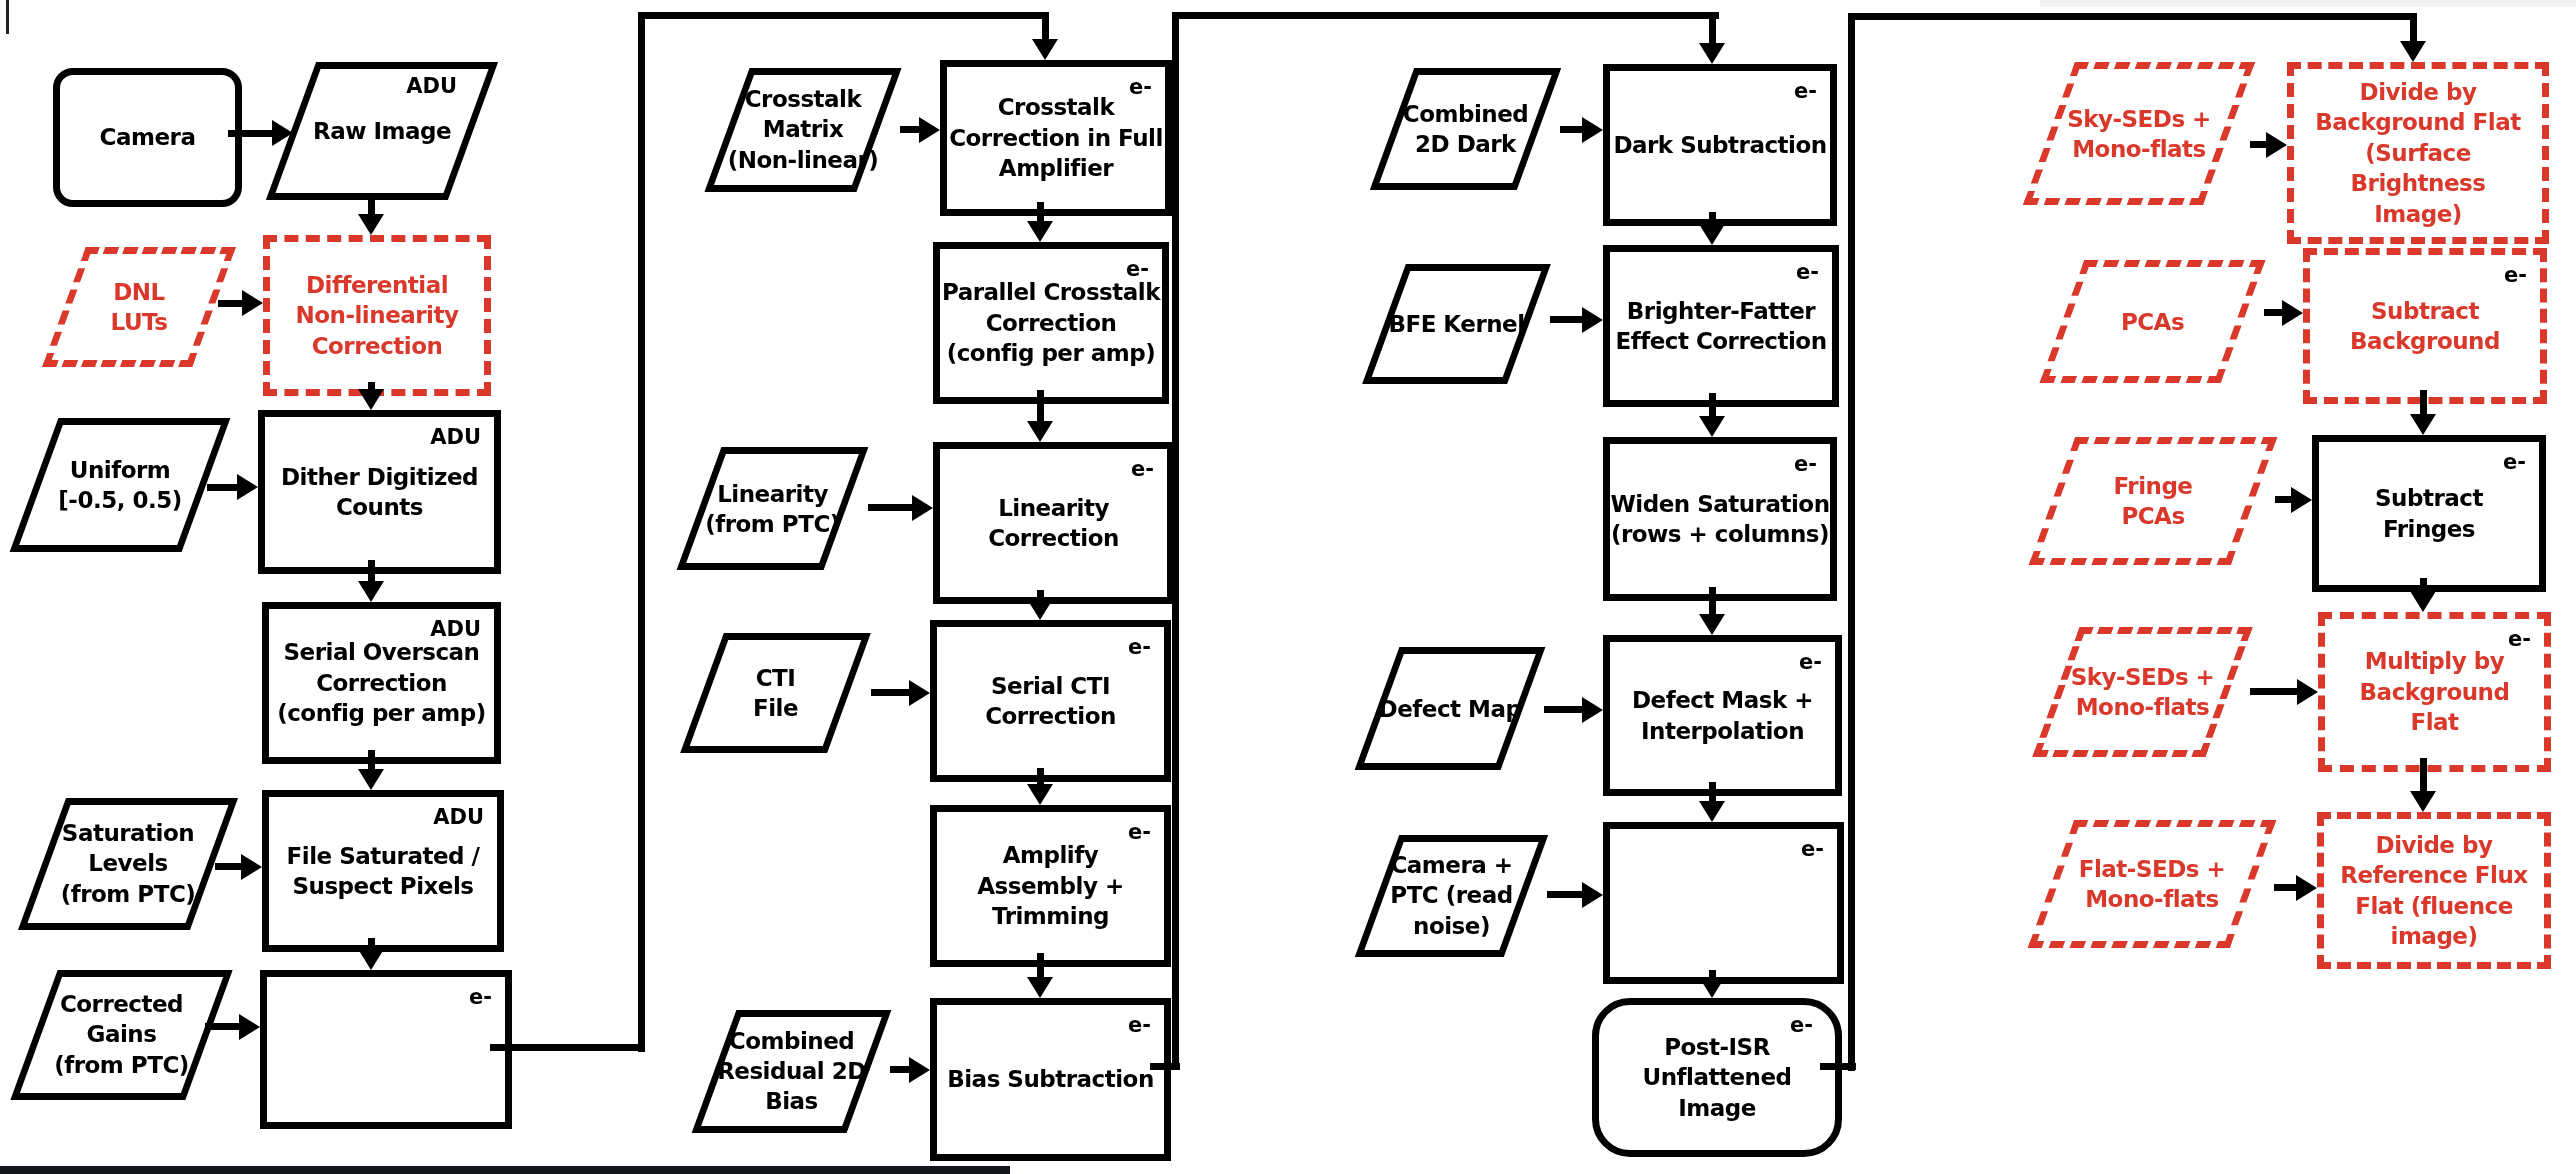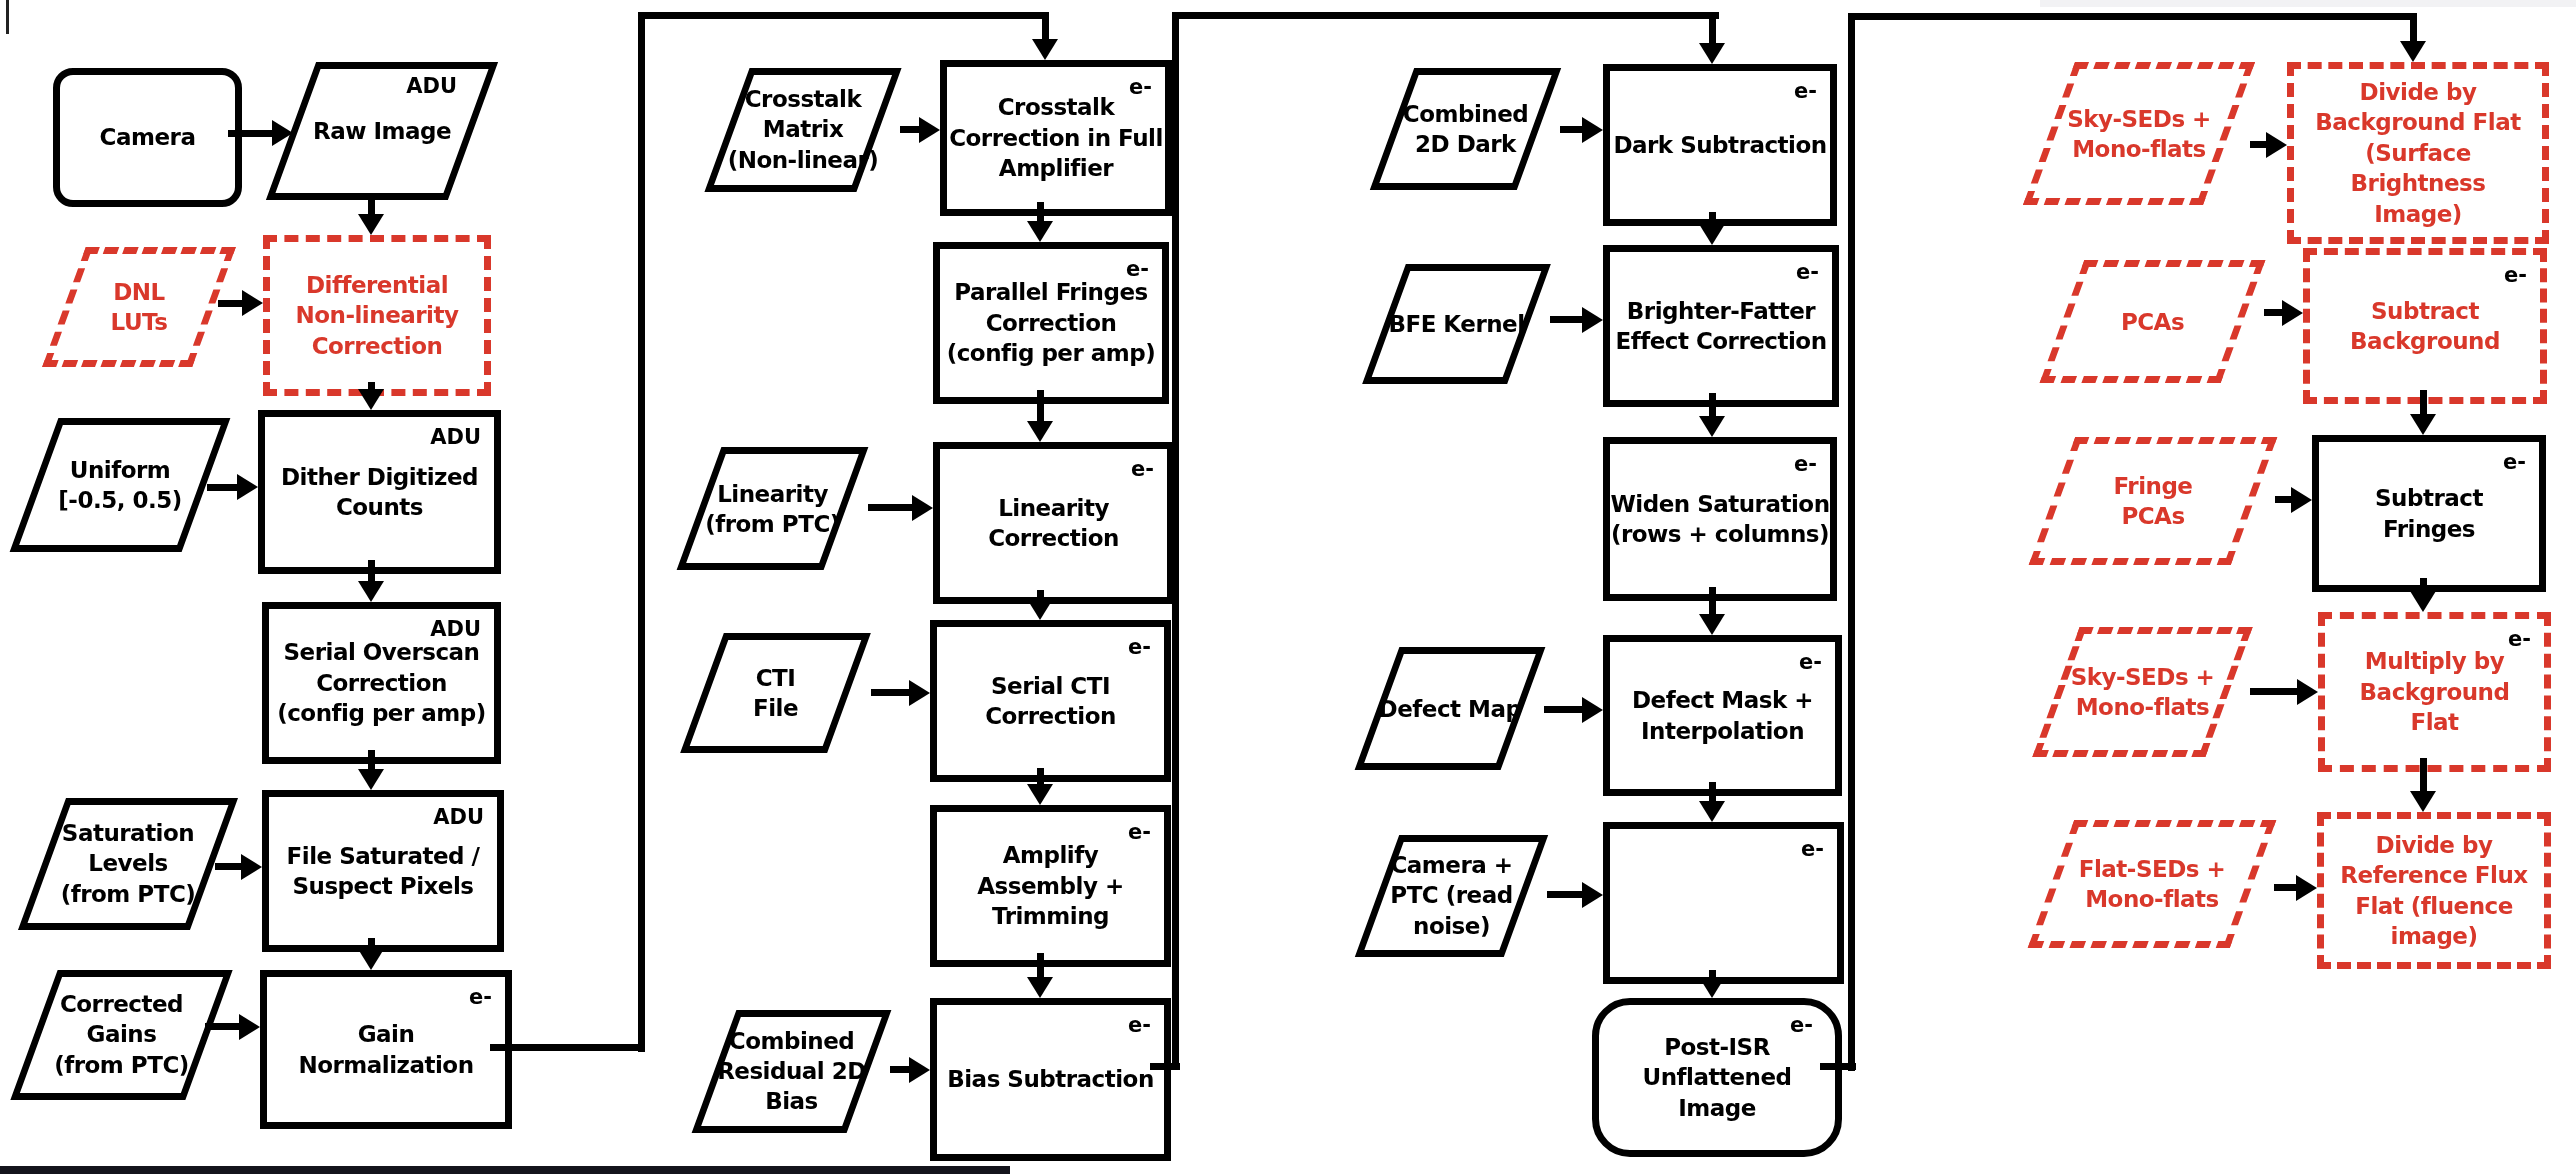--- a/index.html
+++ b/index.html
@@ -94,41 +94,39 @@
 
   <div class="para" style="left:10px;top:970px;width:223px;height:130px">
     <div class="shape"></div>
     <div class="lbl">Corrected
 Gains
 (from PTC)</div>
   </div>
 
   <div class="box" style="left:260px;top:970px;width:238px;height:145px">
     <span class="unit">e-</span>
-    <div class="lbl">Gain
-Normalization</div>
   </div>
 
   <div class="para" style="left:703px;top:68px;width:200px;height:124px">
     <div class="shape"></div>
     <div class="lbl">Crosstalk
 Matrix
 (Non-linear)</div>
   </div>
 
   <div class="box" style="left:940px;top:60px;width:218px;height:142px">
     <span class="unit">e-</span>
     <div class="lbl">Crosstalk
 Correction in Full
 Amplifier</div>
   </div>
 
   <div class="box" style="left:933px;top:242px;width:222px;height:148px">
     <span class="unit">e-</span>
-    <div class="lbl">Parallel Fringes
+    <div class="lbl">Parallel Crosstalk
 Correction
 (config per amp)</div>
   </div>
 
   <div class="para" style="left:675px;top:447px;width:195px;height:123px">
     <div class="shape"></div>
     <div class="lbl">Linearity
 (from PTC)</div>
   </div>
 

